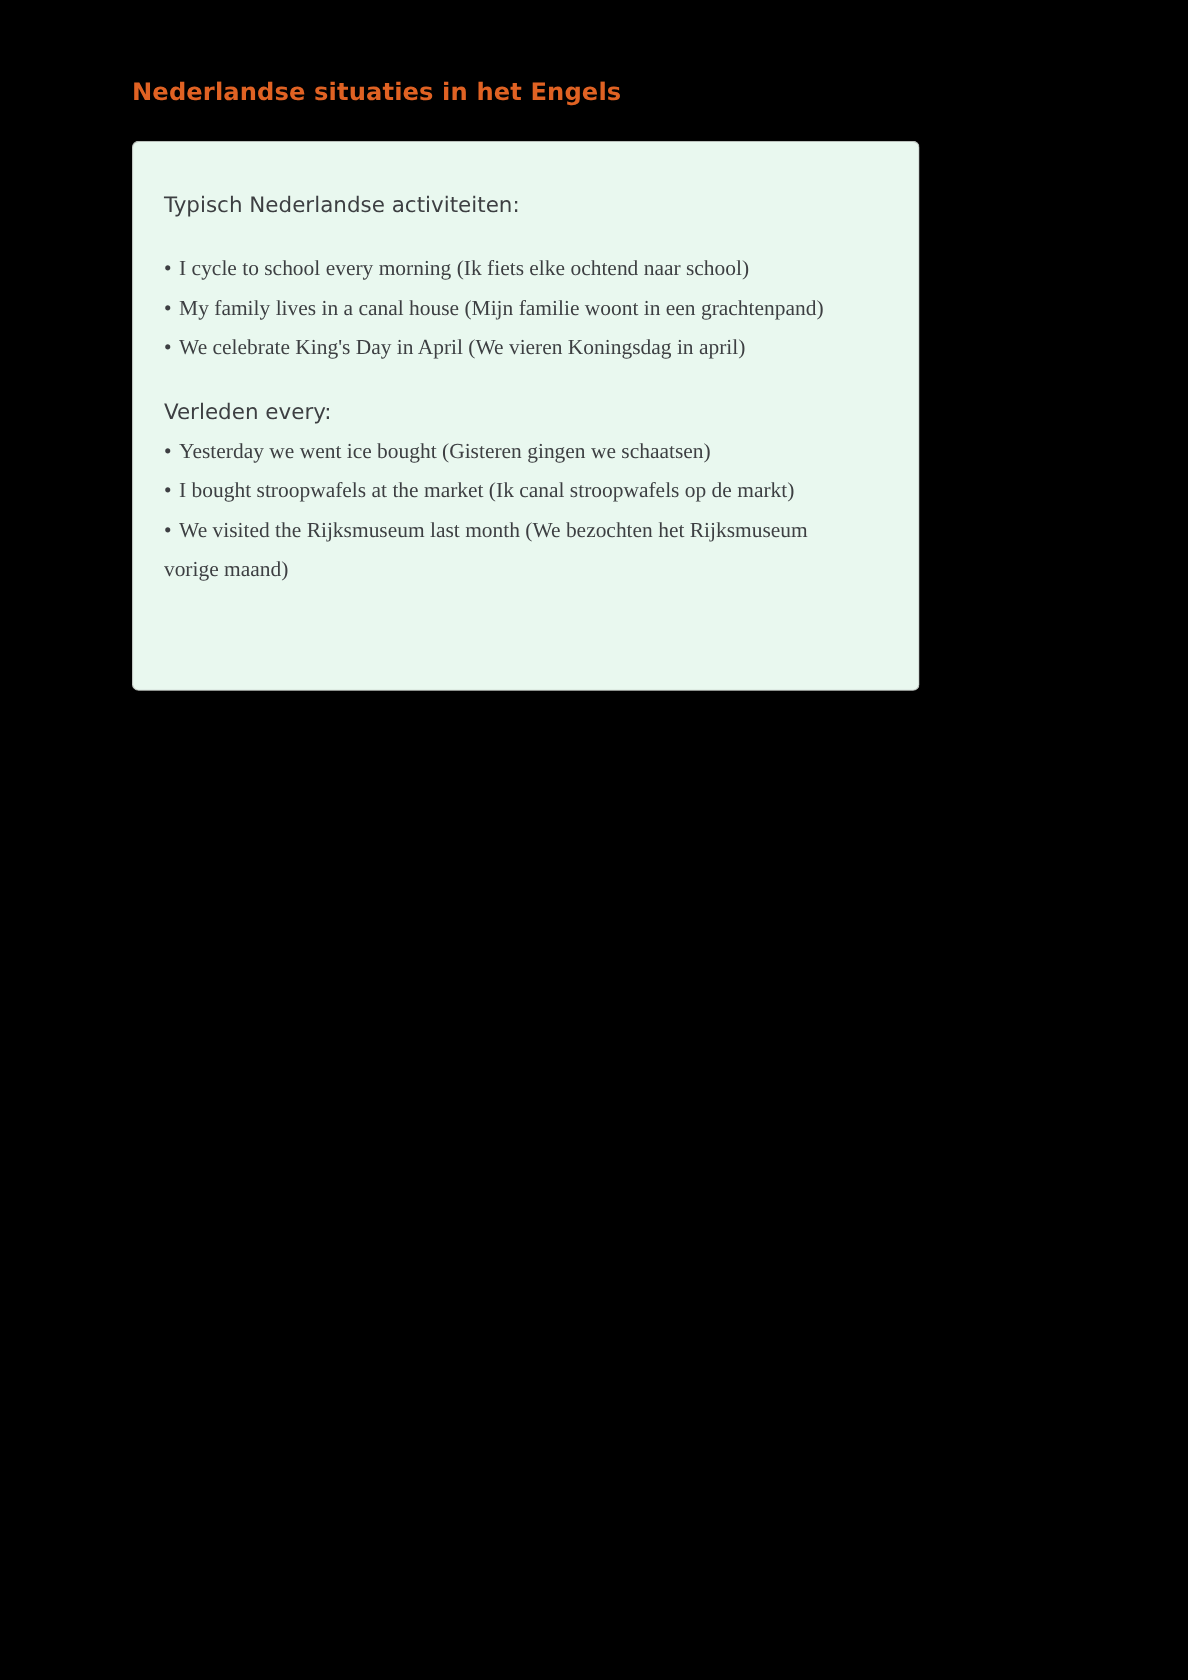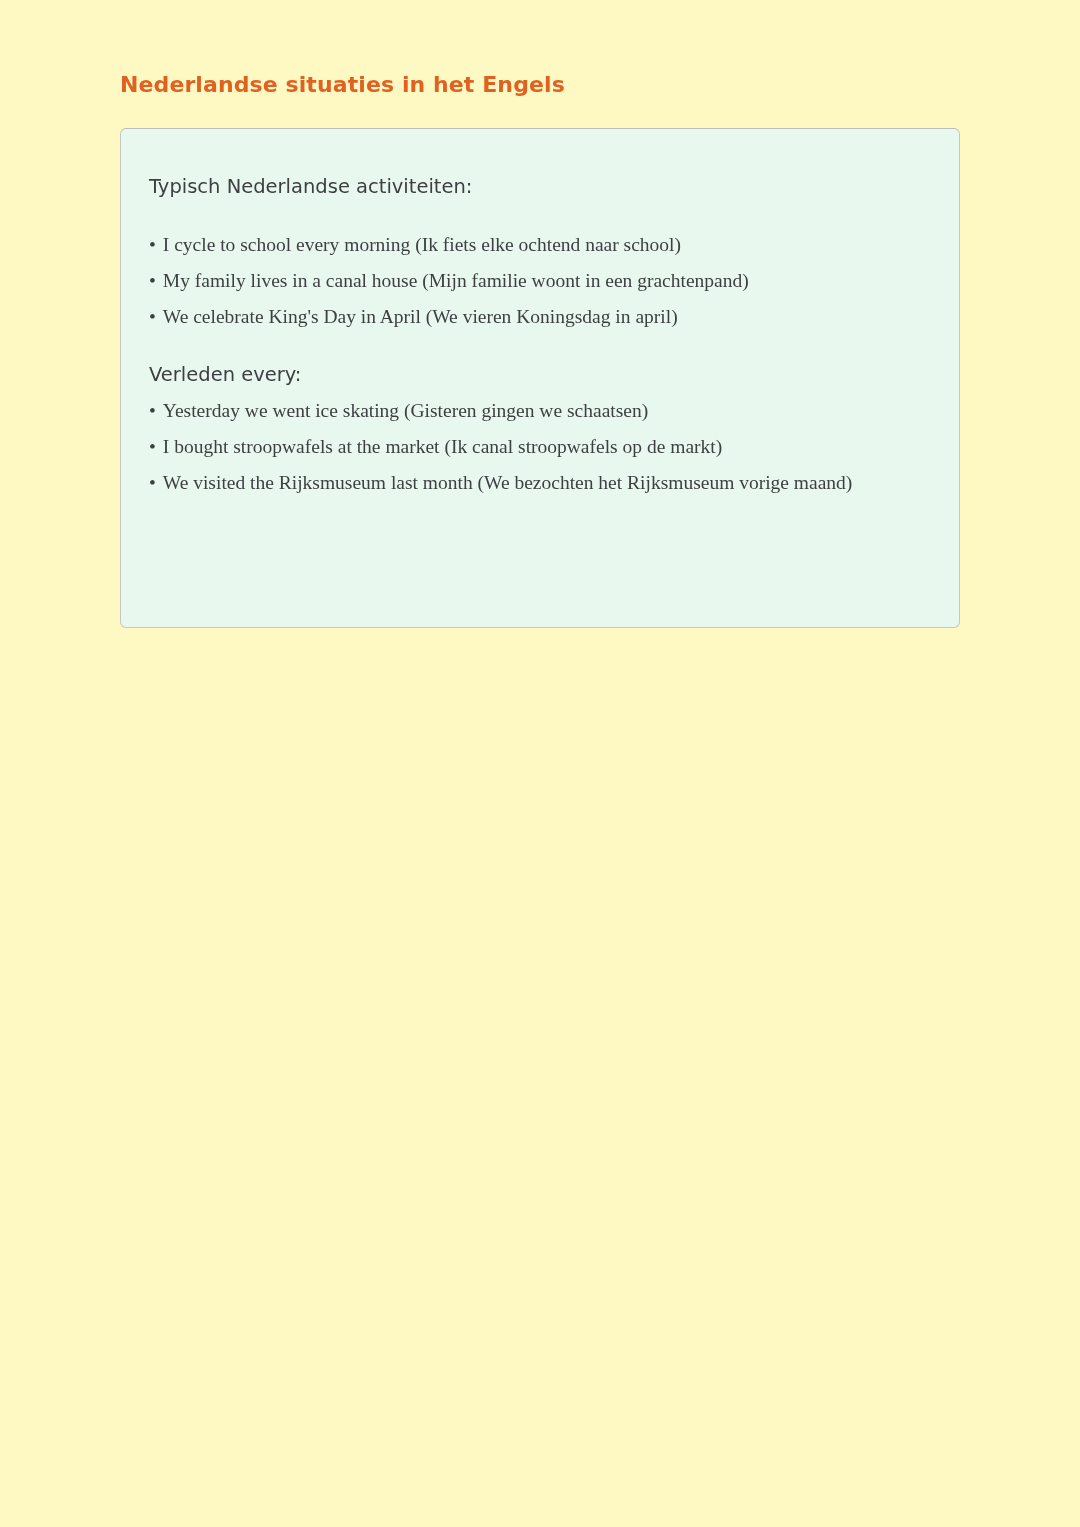--- a/index.html
+++ b/index.html
@@ -4,37 +4,37 @@
 <style>
   * { margin: 0; padding: 0; box-sizing: border-box; }
   html, body {
     background: #ffffff;
     font-family: "DejaVu Sans", "Liberation Sans", sans-serif;
   }
   .page {
     position: relative;
     width: 1080px;
     height: 1527px;
-    background: #fef9c3;
+    background: #000000;
     overflow: hidden;
   }
   .heading {
     position: absolute;
     left: 120px;
     top: 72px;
     font-size: 22px;
     font-weight: 700;
     color: #e06223;
     letter-spacing: 0.1px;
   }
   .card {
     position: absolute;
     left: 120px;
     top: 128px;
-    width: 840px;
+    width: 716px;
     min-height: 500px;
     background: #e9f8ef;
     border: 1px solid #c3c9c4;
     border-top-color: #b9bfba;
     border-radius: 6px;
     padding: 40px 52px 76px 28px;
     color: #3d3f42;
     font-size: 19.5px;
     line-height: 36px;
   }
@@ -63,21 +63,21 @@
       <div class="bullet-line"><span class="bullet-glyph">•</span><span>I cycle to school every morning (Ik fiets elke ochtend naar school)</span></div>
 
       <div class="bullet-line"><span class="bullet-glyph">•</span><span>My family lives in a canal house (Mijn familie woont in een grachtenpand)</span></div>
 
       <div class="bullet-line"><span class="bullet-glyph">•</span><span>We celebrate King's Day in April (We vieren Koningsdag in april)</span></div>
     </div>
 
     <div class="para-gap">
       <p>Verleden every:</p>
 
-      <div class="bullet-line"><span class="bullet-glyph">•</span><span>Yesterday we went ice skating (Gisteren gingen we schaatsen)</span></div>
+      <div class="bullet-line"><span class="bullet-glyph">•</span><span>Yesterday we went ice bought (Gisteren gingen we schaatsen)</span></div>
 
       <div class="bullet-line"><span class="bullet-glyph">•</span><span>I bought stroopwafels at the market (Ik canal stroopwafels op de markt)</span></div>
 
       <div class="bullet-line"><span class="bullet-glyph">•</span><span>We visited the Rijksmuseum last month (We bezochten het Rijksmuseum vorige maand)</span></div>
     </div>
 
   </div>
 </div>
 
 </body></html>

